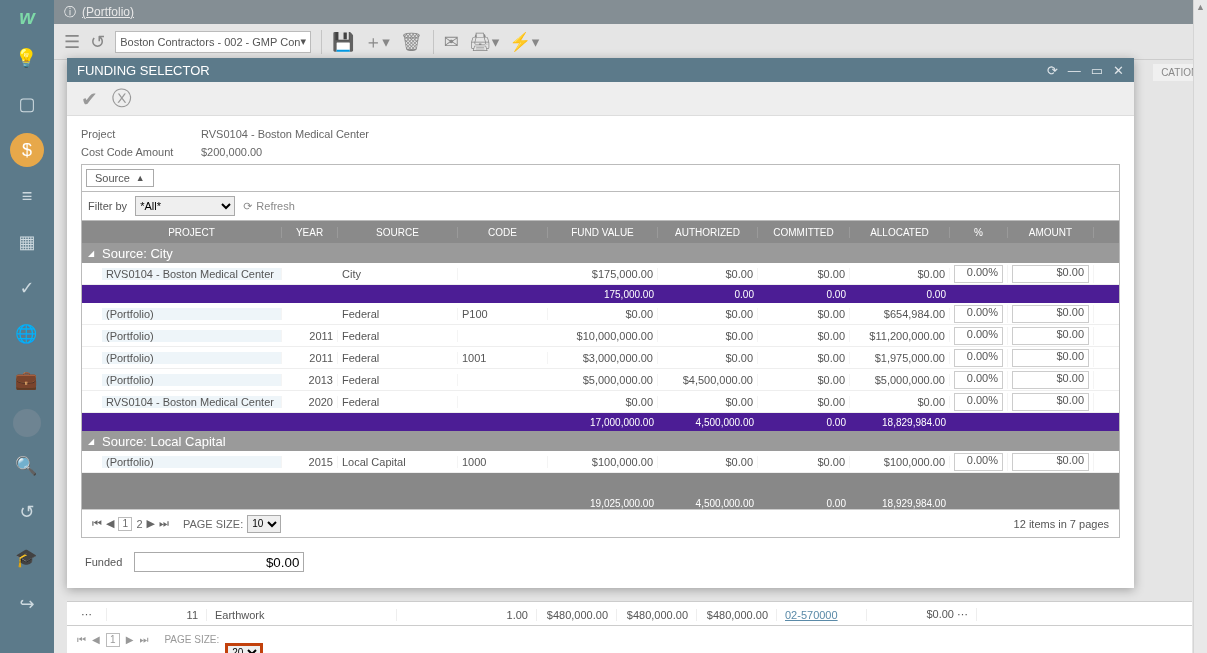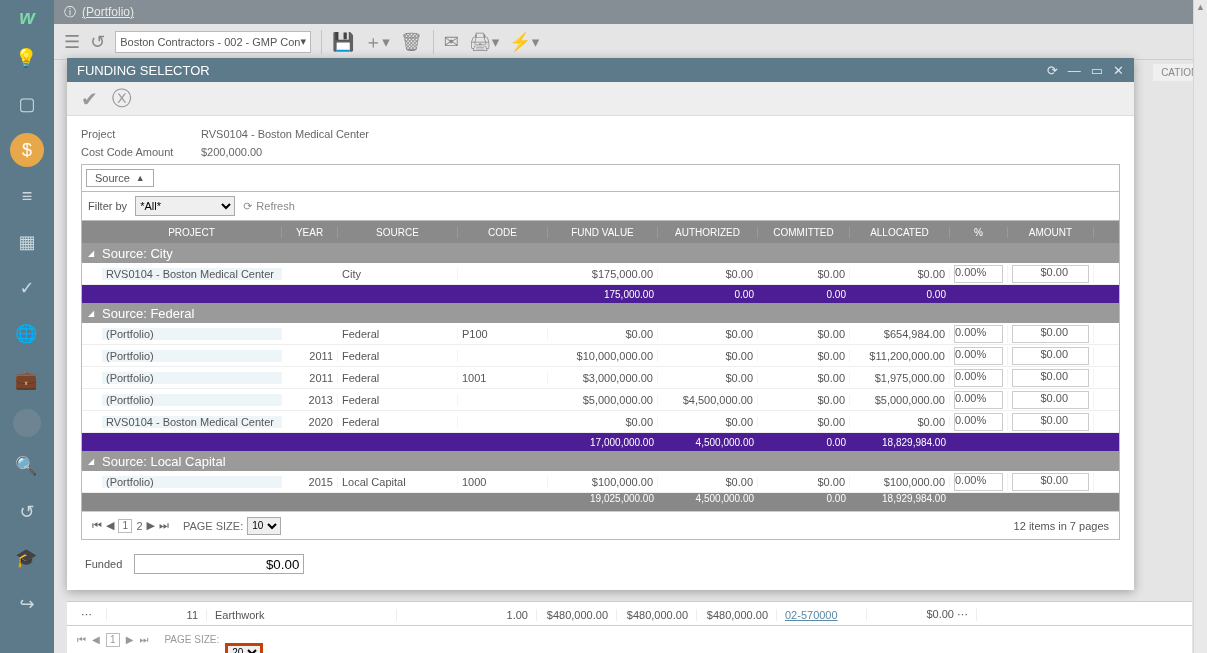--- a/index.html
+++ b/index.html
@@ -140,23 +140,23 @@
   .col-project { width:180px; padding-left:8px;}
   .col-year    { width:56px; text-align:right;}
   .col-source  { width:120px; }
   .col-code    { width:90px; }
   .col-fund    { width:110px; text-align:right;}
   .col-auth    { width:100px; text-align:right;}
   .col-commit  { width:92px; text-align:right;}
   .col-alloc   { width:100px; text-align:right;}
   .col-pct     { width:58px; text-align:right;}
   .col-amount  { width:86px; text-align:right;}
-  .inputlike { border:1px solid #ccc; height:18px; text-align:right; padding-right:20px; background:#fff;}
+  .inputlike { border:1px solid #ccc; height:18px; text-align:right; padding-right:4px; background:#fff;}
   .grand {
-    display:flex; background:#888; color:#fff; height:18px; font-size:10px; align-items:flex-start;
+    display:flex; background:#888; color:#fff; height:36px; font-size:10px; align-items:flex-end;
   }
   .grand > div { padding:0 4px;}
   .pager {
     height:28px; display:flex; align-items:center; justify-content:space-between;
     padding:0 10px; border-top:1px solid #ccc; background:#fff;
   }
   .pager-left { display:flex; align-items:center; gap:4px; color:#666;}
   .page-btn { border:1px solid #bbb; width:14px; height:14px; display:inline-flex; align-items:center; justify-content:center; font-size:10px;}
   .funded-row { display:flex; align-items:center; gap:12px; padding:14px 4px 4px 4px;}
   .funded-row input { width:170px; height:20px; border:1px solid #aaa; text-align:right; padding-right:4px;}
@@ -311,21 +311,20 @@
             <div class="col-year"></div>
             <div class="col-source"></div>
             <div class="col-code"></div>
             <div class="col-fund">175,000.00</div>
             <div class="col-auth">0.00</div>
             <div class="col-commit">0.00</div>
             <div class="col-alloc">0.00</div>
             <div class="col-pct"></div>
             <div class="col-amount"></div>
           </div>
-          <div class="grouprow">Source: Federal</div>
           <div class="row">
             <div class="col-arrow"></div>
             <div class="col-project first">(Portfolio)</div>
             <div class="col-year"></div>
             <div class="col-source">Federal</div>
             <div class="col-code">P100</div>
             <div class="col-fund">$0.00</div>
             <div class="col-auth">$0.00</div>
             <div class="col-commit">$0.00</div>
             <div class="col-alloc">$654,984.00</div>

